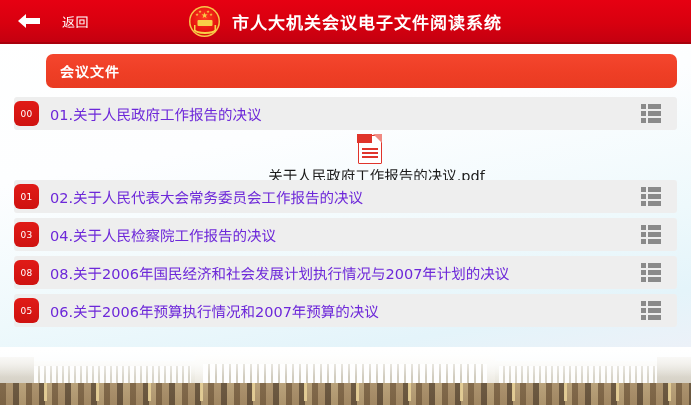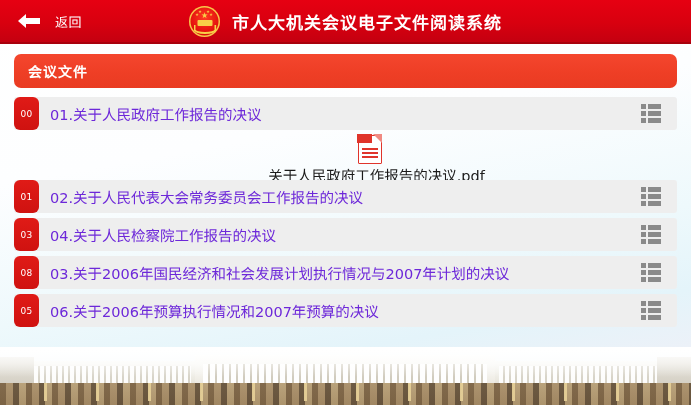--- a/index.html
+++ b/index.html
@@ -92,21 +92,21 @@
     z-index: 5;
     height: 44px;
     background: linear-gradient(180deg, #e60012 0%, #d8000f 55%, #c40010 100%);
     display: flex;
     align-items: center;
     border-bottom: 2px solid #a8000c;
   }
   .back-btn {
     display: flex;
     align-items: center;
-    gap: 15px;
+    gap: 22px;
     margin-left: 18px;
     cursor: pointer;
     user-select: none;
   }
   .back-arrow {
     width: 22px; height: 14px;
     display: inline-block;
     position: relative;
   }
   .back-arrow::before {
@@ -196,20 +196,21 @@
   }
 
   .section-header {
     background: linear-gradient(180deg, #f4462e 0%, #ef3f26 50%, #e93b22 100%);
     border-radius: 7px;
     height: 34px;
     display: flex;
     align-items: center;
     padding-left: 14px;
     margin-bottom: 9px;
+    margin-left: 32px;
   }
   .section-header-text {
     color: #ffffff;
     font-size: 14px;
     font-weight: bold;
     letter-spacing: 1px;
   }
 
   .doc-list { display: block; }
 
@@ -220,21 +221,21 @@
     height: 33px;
     margin-bottom: 5px;
     background: #eeeeee;
     border-radius: 3px;
     cursor: pointer;
   }
   .doc-index {
     position: relative;
     flex: 0 0 auto;
     width: 25px;
-    height: 33px;
+    height: 25px;
     background: linear-gradient(180deg, #e01b17 0%, #cf1210 100%);
     border-radius: 6px;
     color: #ffffff;
     font-size: 9px;
     display: flex;
     align-items: center;
     justify-content: center;
     letter-spacing: .3px;
   }
   .doc-title {
@@ -421,21 +422,21 @@
             </span>
           <span class="gi-row">
               <span class="gi-sq"></span>
               <span class="gi-bar"></span>
             </span>
         </span>
       </div>
 
       <div class="doc-row">
         <span class="doc-index">08</span>
-        <span class="doc-title">03.关于2006年国民经济和社会发展计划执行情况与2007年计划的决议</span>
+        <span class="doc-title">08.关于2006年国民经济和社会发展计划执行情况与2007年计划的决议</span>
         <span class="grid-icon">
           <span class="gi-row">
               <span class="gi-sq"></span>
               <span class="gi-bar"></span>
             </span>
           <span class="gi-row">
               <span class="gi-sq"></span>
               <span class="gi-bar"></span>
             </span>
           <span class="gi-row">

